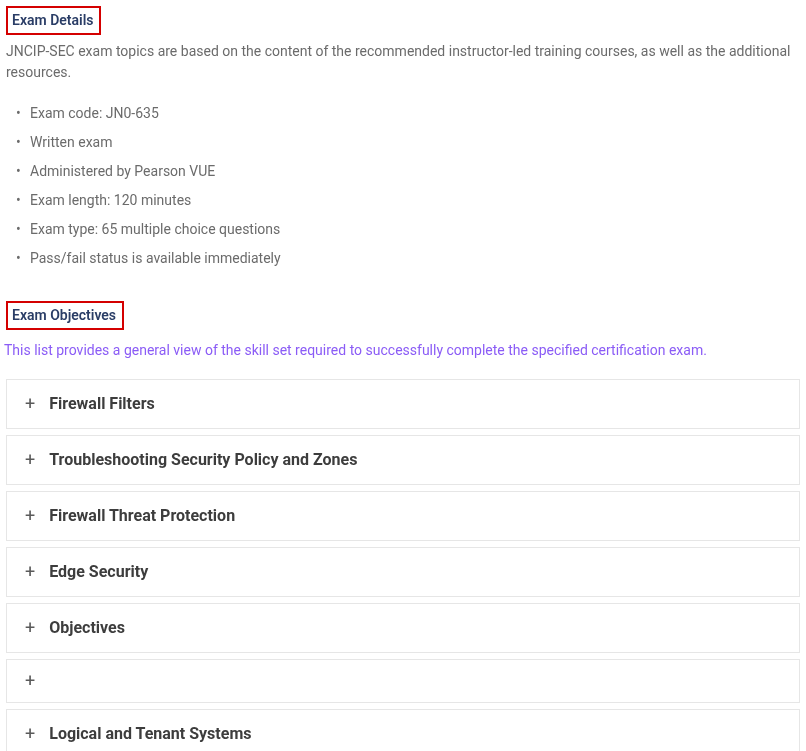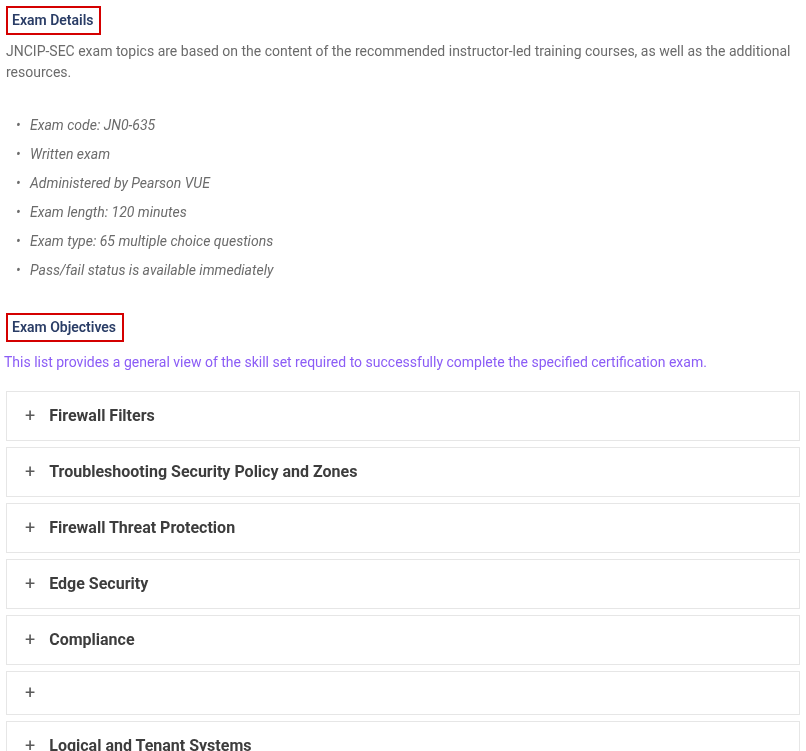--- a/index.html
+++ b/index.html
@@ -21,34 +21,33 @@
       font-weight: 600;
       font-size: 14px;
       display: inline-block;
       padding: 2px 6px 2px 4px;
       border: 2px solid #d40000;
       margin-bottom: 6px;
     }
     .intro-text {
       color: #6b6b6b;
       font-size: 14px;
-      margin-bottom: 28px;
+      margin-bottom: 16px;
     }
     .details-list {
       list-style: none;
       margin-left: 10px;
       margin-bottom: 28px;
     }
     .details-list li {
       color: #6b6b6b;
       font-size: 14px;
       padding: 4px 0;
       position: relative;
       padding-left: 14px;
-      font-style: italic;
     }
     .details-list li::before {
       content: "•";
       position: absolute;
       left: 0;
       color: #6b6b6b;
     }
     .objectives-heading-wrap {
       margin-bottom: 4px;
     }
@@ -118,21 +117,21 @@
     <div class="accordion-item">
       <span class="accordion-plus">+</span>
       <span class="accordion-title">Firewall Threat Protection</span>
     </div>
     <div class="accordion-item">
       <span class="accordion-plus">+</span>
       <span class="accordion-title">Edge Security</span>
     </div>
     <div class="accordion-item">
       <span class="accordion-plus">+</span>
-      <span class="accordion-title">Compliance</span>
+      <span class="accordion-title">Objectives</span>
     </div>
     <div class="accordion-item">
       <span class="accordion-plus">+</span>
     </div>
     <div class="accordion-item">
       <span class="accordion-plus">+</span>
       <span class="accordion-title">Logical and Tenant Systems</span>
     </div>
 
   </div>

